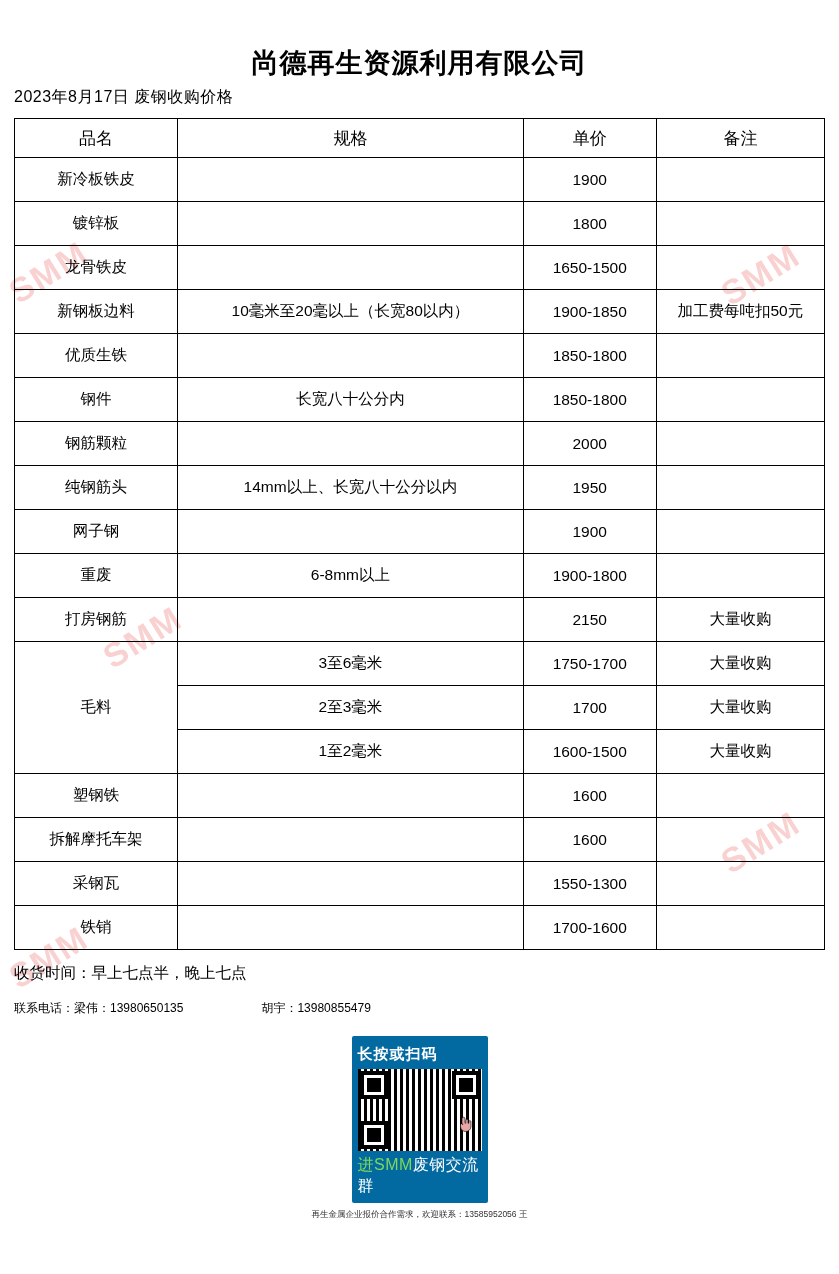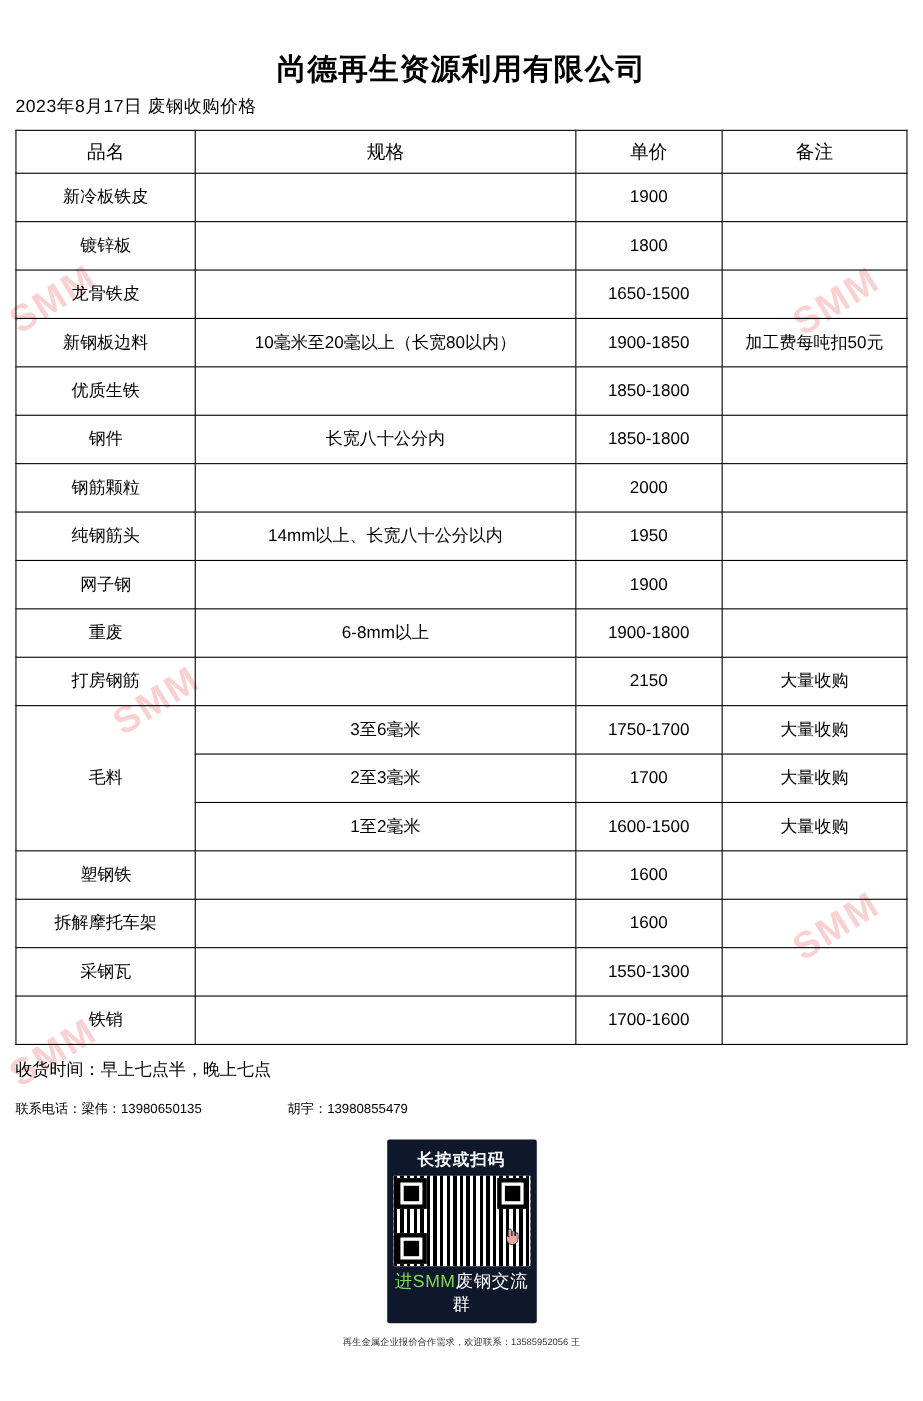--- a/index.html
+++ b/index.html
@@ -90,25 +90,25 @@
   .qr-wrap {
     position: relative;
     z-index: 2;
     margin-top: 18px;
     display: flex;
     flex-direction: column;
     align-items: center;
   }
   .qr-card {
     width: 136px;
-    background: #0f172a;
+    background: #0369a1;
     padding: 6px 6px 4px 6px;
     box-sizing: border-box;
     border-radius: 2px;
-    text-align: center;
+    text-align: left;
   }
   .qr-head {
     color: #ffffff;
     font-size: 15px;
     font-weight: bold;
     letter-spacing: 1px;
     padding: 3px 0 5px 0;
   }
   .qr-code {
     width: 124px;
@@ -139,21 +139,21 @@
   .qr-foot {
     color: #ffffff;
     font-size: 16px;
     letter-spacing: 0.5px;
     padding: 4px 0 2px 0;
   }
   .qr-foot .green { color: #7ed957; }
   .qr-caption {
     font-size: 8.5px;
     color: #333333;
-    padding-top: 12px;
+    padding-top: 6px;
     text-align: left;
   }
   
   .wm {
     position: absolute;
     font-weight: bold;
     color: #f6b9b9;
     opacity: 0.65;
     font-size: 34px;
     letter-spacing: 2px;

